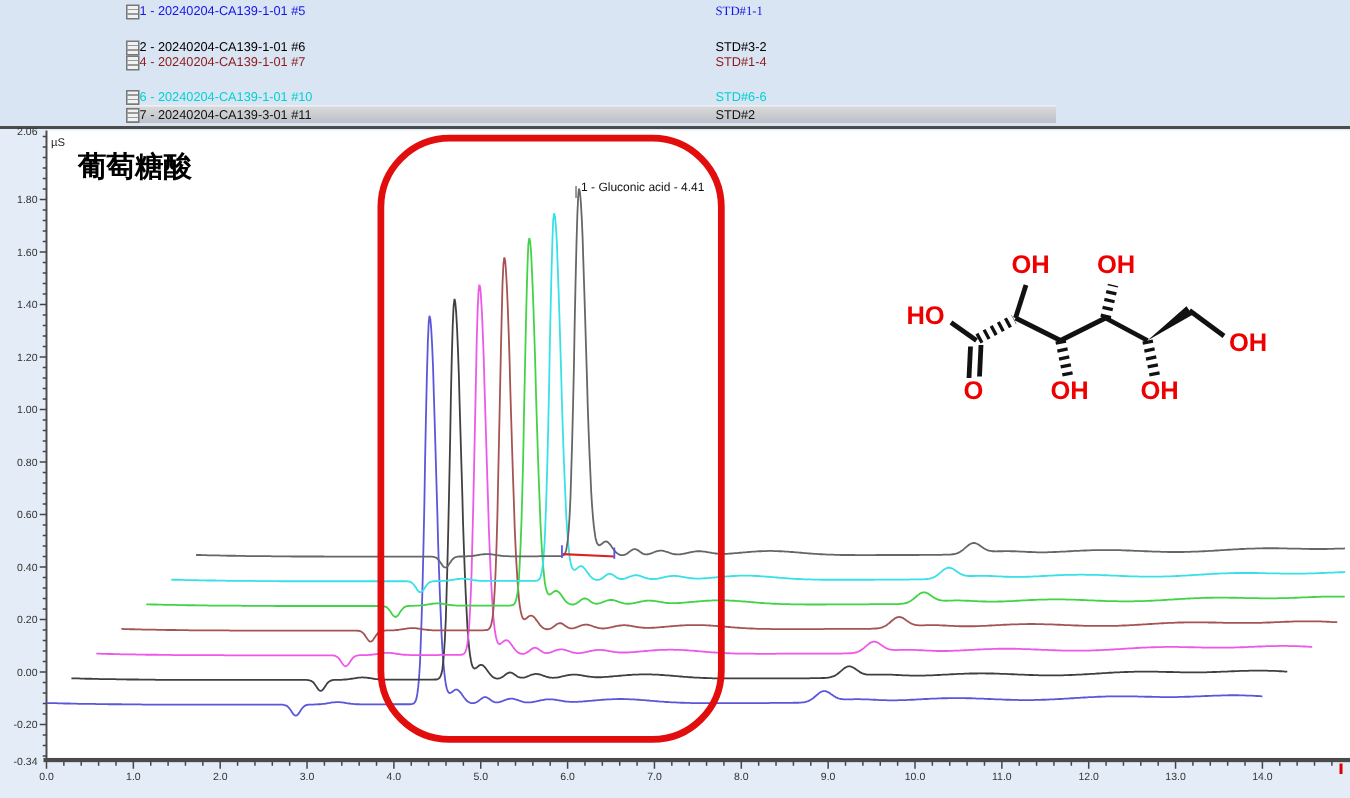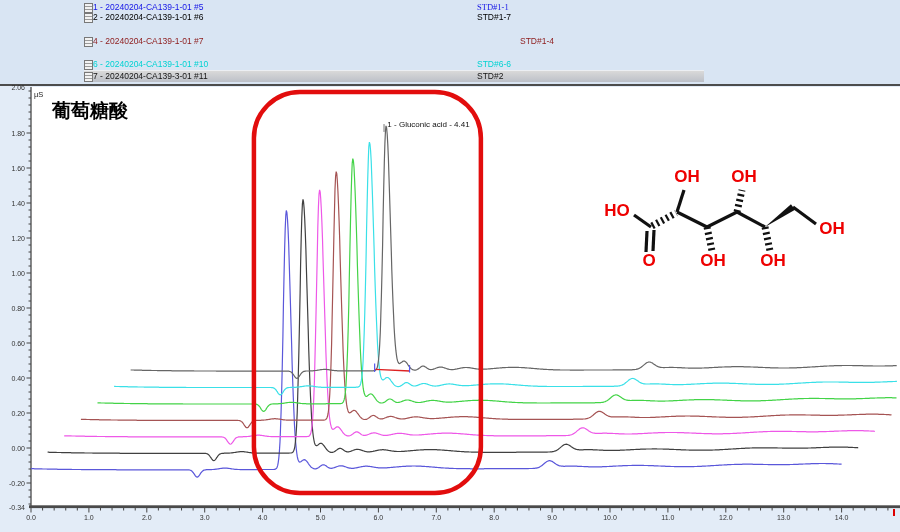--- a/index.html
+++ b/index.html
@@ -26,29 +26,29 @@
 </style>
 </head>
 <body>
 
 <div id="legend-panel">
     <div class="lrow" style="top: 2px;">
       <span class="licon"></span>
       <span class="lname" style="color: rgb(21, 21, 230);">1 - 20240204-CA139-1-01 #5</span>
       <span class="lstd" style="color: rgb(21, 21, 230); font-family: Liberation Serif, serif;">STD#1-1</span>
     </div>
-    <div class="lrow" style="top: 12px; padding-left: 36px;">
+    <div class="lrow" style="top: 26px; padding-left: 36px;">
       <span class="licon"></span>
       <span class="lname" style="color: rgb(0, 0, 0);">2 - 20240204-CA139-1-01 #6</span>
-      <span class="lstd" style="color: rgb(0, 0, 0);">STD#1-7</span>
+      <span class="lstd" style="color: rgb(0, 0, 0);">STD#3-2</span>
     </div>
     <div class="lrow" style="top: 36.2px;">
       <span class="licon"></span>
       <span class="lname" style="color: rgb(141, 26, 26);">4 - 20240204-CA139-1-01 #7</span>
-      <span class="lstd" style="color: rgb(141, 26, 26); margin-left: 43px;">STD#1-4</span>
+      <span class="lstd" style="color: rgb(141, 26, 26);">STD#1-4</span>
     </div>
     <div class="lrow" style="top: 59px;">
       <span class="licon"></span>
       <span class="lname" style="color: rgb(0, 210, 210);">6 - 20240204-CA139-1-01 #10</span>
       <span class="lstd" style="color: rgb(0, 210, 210);">STD#6-6</span>
     </div>
     <div class="lrow selected" style="top: 70.4px;">
       <span class="licon"></span>
       <span class="lname" style="color: rgb(20, 20, 20);">7 - 20240204-CA139-3-01 #11</span>
       <span class="lstd" style="color: rgb(20, 20, 20);">STD#2</span>

